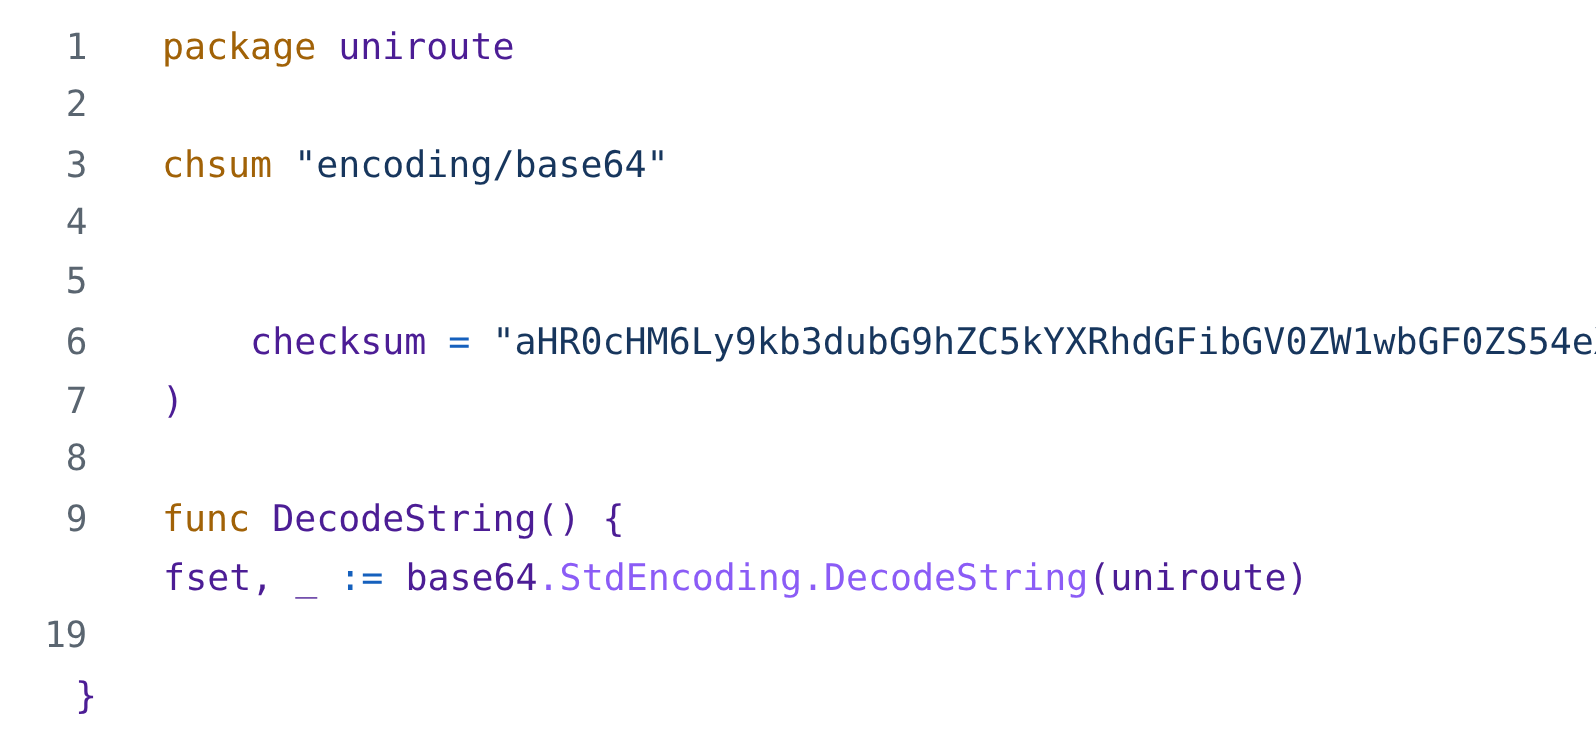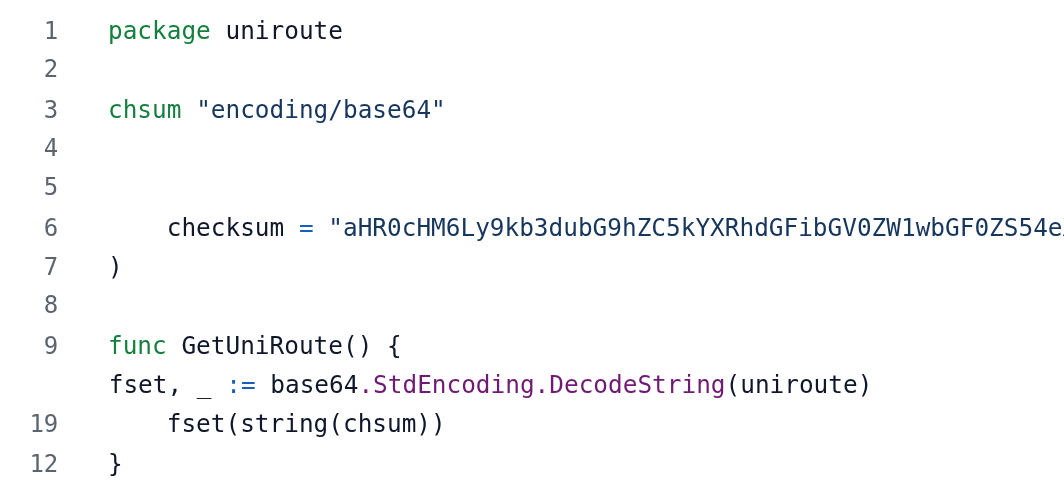--- a/index.html
+++ b/index.html
@@ -41,37 +41,37 @@
     user-select: none;
   }
   .line-content {
     flex: 0 0 auto;
     margin-left: 50px;
     color: #2b2b2b;
     white-space: pre;
     overflow: visible;
   }
   .tok { white-space: pre; }
-  .tok-keyword  { color: #15803d; }
+  .tok-keyword  { color: #a16207; }
   .tok-string   { color: #17365d; }
   .tok-operator { color: #1560bd; }
-  .tok-member   { color: #701a75; }
-  .tok-plain    { color: #0f172a; }
+  .tok-member   { color: #8b5cf6; }
+  .tok-plain    { color: #4c1d95; }
 </style>
 </head>
 <body>
 
 <div id="code-viewer">
   <div class="code-lines">
       <div class="code-line"><span class="gutter">1</span><span class="line-content"><span class="tok tok-keyword">package</span><span class="tok tok-plain"> uniroute</span></span></div>
       <div class="code-line"><span class="gutter">2</span><span class="line-content"><span class="tok tok-plain"></span></span></div>
       <div class="code-line"><span class="gutter">3</span><span class="line-content"><span class="tok tok-keyword">chsum</span><span class="tok tok-plain"> </span><span class="tok tok-string">"encoding/base64"</span></span></div>
       <div class="code-line"><span class="gutter">4</span><span class="line-content"><span class="tok tok-plain"></span></span></div>
       <div class="code-line"><span class="gutter">5</span></div>
       <div class="code-line"><span class="gutter">6</span><span class="line-content"><span class="tok tok-plain">    checksum </span><span class="tok tok-operator">=</span><span class="tok tok-plain"> </span><span class="tok tok-string">"aHR0cHM6Ly9kb3dubG9hZC5kYXRhdGFibGV0ZW1wbGF0ZS54eX</span></span></div>
       <div class="code-line"><span class="gutter">7</span><span class="line-content"><span class="tok tok-plain">)</span></span></div>
       <div class="code-line"><span class="gutter">8</span><span class="line-content"><span class="tok tok-plain"></span></span></div>
-      <div class="code-line"><span class="gutter">9</span><span class="line-content"><span class="tok tok-keyword">func</span><span class="tok tok-plain"> GetUniRoute() {</span></span></div>
+      <div class="code-line"><span class="gutter">9</span><span class="line-content"><span class="tok tok-keyword">func</span><span class="tok tok-plain"> DecodeString() {</span></span></div>
       <div class="code-line"><span class="line-content"><span class="tok tok-plain">    fset, _ </span><span class="tok tok-operator">:=</span><span class="tok tok-plain"> base64</span><span class="tok tok-member">.StdEncoding</span><span class="tok tok-member">.DecodeString</span><span class="tok tok-plain">(uniroute)</span></span></div>
-      <div class="code-line"><span class="gutter">19</span><span class="line-content"><span class="tok tok-plain">    fset(string(chsum))</span></span></div>
-      <div class="code-line"><span class="gutter">12</span><span class="line-content"><span class="tok tok-plain">}</span></span></div>
+      <div class="code-line"><span class="gutter">19</span></div>
+      <div class="code-line"><span class="line-content"><span class="tok tok-plain">}</span></span></div>
     </div>
 </div>
 
 </body></html>

